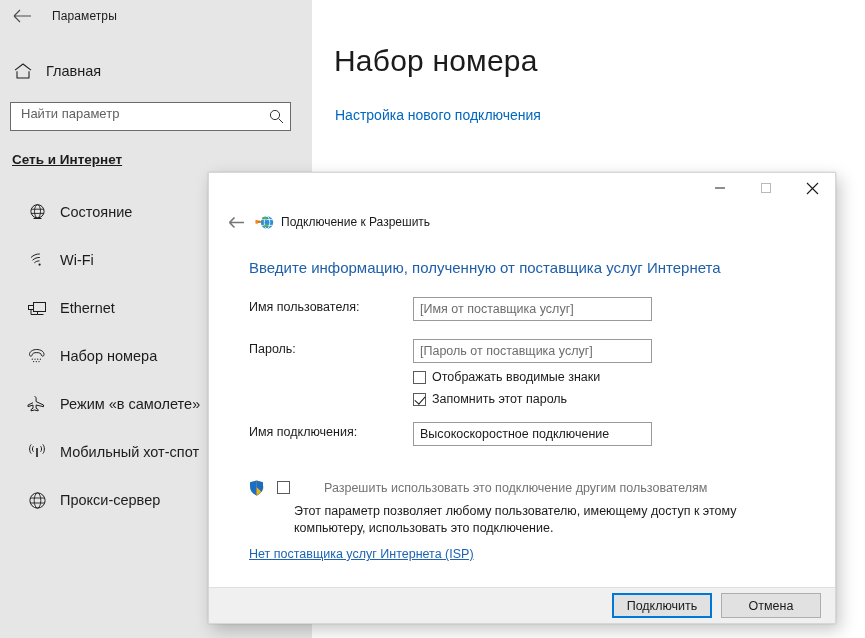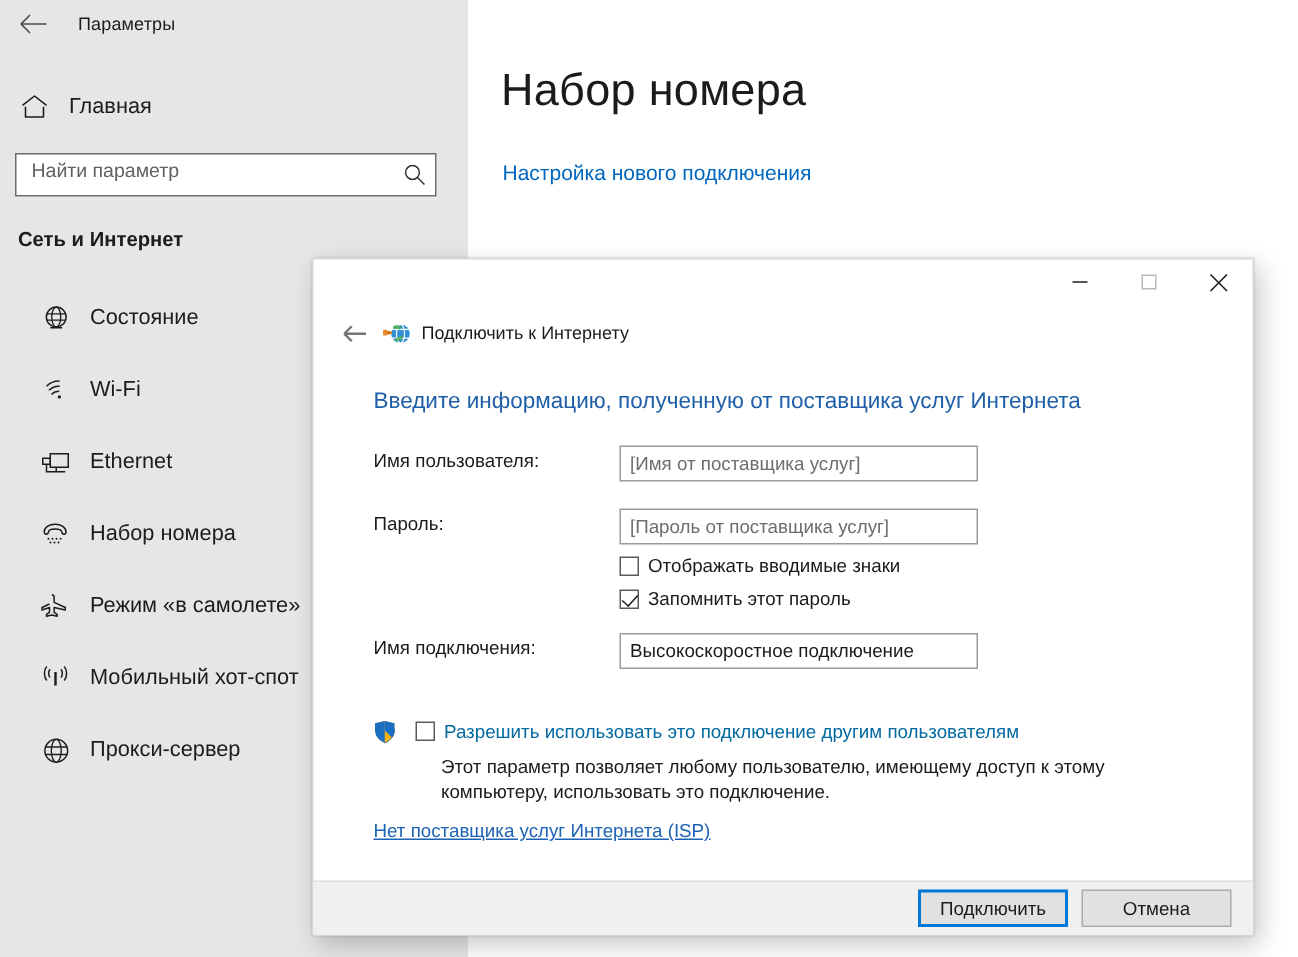--- a/index.html
+++ b/index.html
@@ -64,21 +64,21 @@
     flex: 1; padding: 0 6px 6px 10px; height: 100%;
   }
   .search-box input::placeholder { color: #616161; }
   .search-icon {
     width: 28px; display: flex; align-items: center; justify-content: center;
     color: #333;
   }
 
   .section-head {
     position: absolute; left: 12px; top: 152px;
-    font-size: 13.5px; font-weight: bold; color: #1c1c1c;
+    font-size: 13.5px; font-weight: bold; color: #1c1c1c; text-decoration: underline;
   }
 
   .nav-list { position: absolute; left: 0; top: 188px; width: 312px; }
   .nav-item {
     height: 48px;
     display: flex; align-items: center;
     padding-left: 18px;
   }
   .nav-icon {
     width: 38px; min-width: 38px;
@@ -180,21 +180,21 @@
   }
 
   .perm-block { position: absolute; left: 40px; top: 306px; width: 560px; }
   .shield {
     position: absolute; left: 0; top: 1px;
     width: 15px; height: 16px;
   }
   .perm-cb {
     position: absolute; left: 28px; top: 2px;
     display: flex; align-items: flex-start;
-    font-size: 12.5px; color: #0369a1; white-space: nowrap;
+    font-size: 12.5px; color: #737373; white-space: nowrap; gap: 28px;
   }
   .perm-desc {
     position: absolute; left: 45px; top: 24px;
     width: 510px;
     font-size: 12.5px; color: #1b1b1b; line-height: 17px;
   }
   .isp-link {
     position: absolute; left: 40px; top: 374px;
     font-size: 12.5px; color: #1d63b5;
     text-decoration: underline;
@@ -387,21 +387,21 @@
           <circle cx="12" cy="8.5" r="6.2" fill="#2f8fd8"></circle>
           <path d="M6.2 5.6h11.6M6.2 11.4h11.6" stroke="#ffffff" stroke-width="0.8"></path>
           <ellipse cx="12" cy="8.5" rx="2.7" ry="6.2" fill="none" stroke="#ffffff" stroke-width="0.8"></ellipse>
           <path d="M7.4 4.5c1.6-.8 3.3-.6 4.6.4" fill="none" stroke="#4fae4f" stroke-width="2.4" opacity=".85"></path>
           <path d="M8.5 12.5c2-.2 3.6-1 4.6-2.2" fill="none" stroke="#4fae4f" stroke-width="2.2" opacity=".85"></path>
           <path d="M1.6 7.8h4.6" stroke="#e07b16" stroke-width="1.8"></path>
           <rect x="0.4" y="5.9" width="2.6" height="3.8" rx="0.6" fill="#e8892a"></rect>
           <rect x="3.1" y="6.6" width="1.6" height="2.4" fill="#d96f10"></rect>
         </svg>
       </div>
-      <div class="dlg-nav-title">Подключить к Интернету</div>
+      <div class="dlg-nav-title">Подключение к Разрешить</div>
     </div>
 
     <div class="dlg-heading">Введите информацию, полученную от поставщика услуг Интернета</div>
 
     <div class="form">
 
       <div class="frow" style="height:42px;">
         <div class="flabel">Имя пользователя:</div>
         <input class="finput" type="text" placeholder="[Имя от поставщика услуг]" style="">
       </div>

